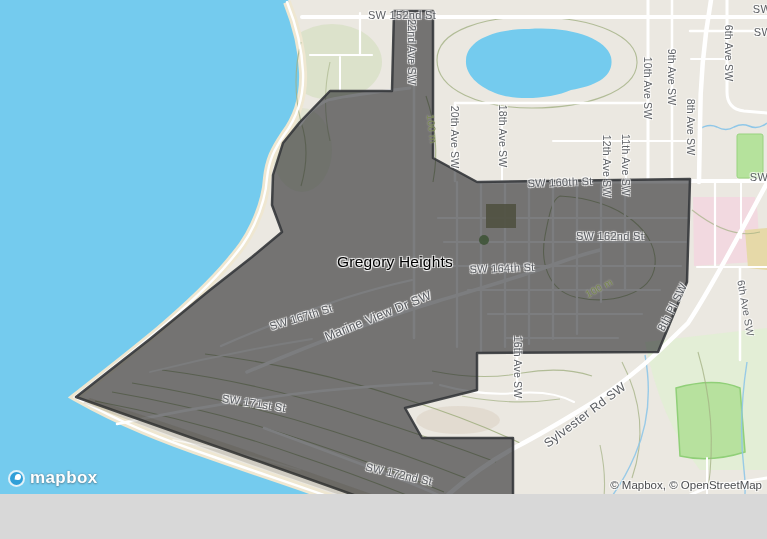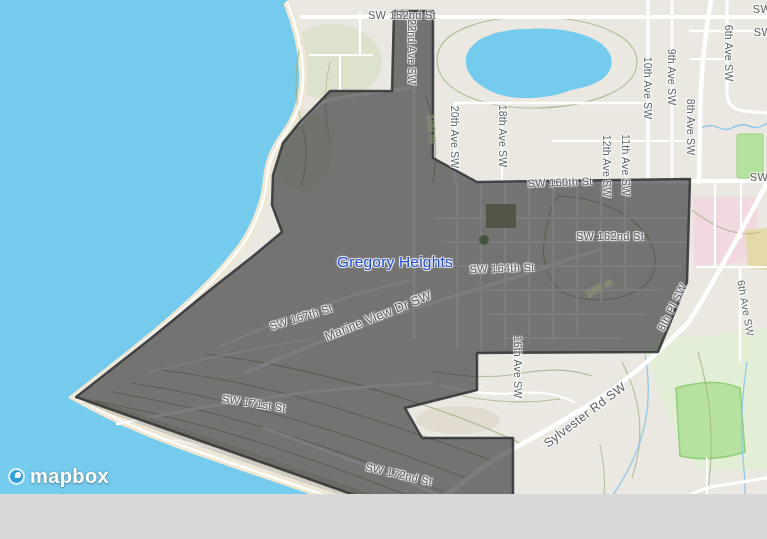--- a/index.html
+++ b/index.html
@@ -12,21 +12,21 @@
   .lbl{
     position:absolute;white-space:nowrap;pointer-events:none;
     font-size:11px;color:#5b5e63;letter-spacing:.3px;
     transform:translate(-50%,-50%) rotate(var(--r,0deg));
     text-shadow:-1px -1px 0 rgba(255,255,255,.65),1px -1px 0 rgba(255,255,255,.65),
                 -1px 1px 0 rgba(255,255,255,.65),1px 1px 0 rgba(255,255,255,.65),
                  0 0 3px rgba(255,255,255,.8);
   }
   .st-lg{font-size:12.5px;}
   .ave{font-size:10.5px;color:#5f6267;letter-spacing:.2px;}
-  .place{font-size:15.5px;color:#1d4ed8;letter-spacing:.2px;}
+  .place{font-size:15.5px;color:#000000;letter-spacing:.2px;}
   .contour{font-size:10px;color:#76854e;font-style:normal;
     text-shadow:0 0 2px rgba(235,235,220,.7);}
   .attribution{
     position:absolute;right:5px;bottom:3px;font-size:11.5px;color:#4c4e52;
     text-shadow:-1px -1px 0 rgba(255,255,255,.8),1px -1px 0 rgba(255,255,255,.8),
                 -1px 1px 0 rgba(255,255,255,.8),1px 1px 0 rgba(255,255,255,.8);
     text-decoration:none;cursor:pointer;
   }
   .logo{
     position:absolute;left:8px;bottom:6px;display:flex;align-items:center;gap:5px;
@@ -35,21 +35,21 @@
   .logo-icon{
     width:17px;height:17px;border-radius:50%;
     background:#2f9fd8;border:2px solid rgba(255,255,255,.85);
     position:relative;box-sizing:border-box;
   }
   .logo-icon::after{
     content:"";position:absolute;right:2px;top:2px;width:6px;height:6px;
     border-radius:50% 50% 50% 0;background:#ffffff;transform:rotate(8deg);
   }
   .logo-text{
-    font-size:20px;font-weight:600;color:#ffffff;letter-spacing:.4px;
+    font-size:17px;font-weight:600;color:#ffffff;letter-spacing:.4px;
     text-shadow:0 0 2px rgba(70,90,100,.55),0 1px 2px rgba(60,80,90,.45);
   }
 </style>
 </head>
 <body>
 
 <div class="map">
   <svg width="767" height="539" viewBox="0 0 767 539">
 
     <rect x="0" y="0" width="767" height="539" fill="#ebe8e1"></rect>
@@ -210,13 +210,14 @@
   <div class="lbl ave" style="left:691px;top:127px;--r:90deg">8th Ave SW</div>
   <div class="lbl ave" style="left:729px;top:53px;--r:90deg">6th Ave SW</div>
   <div class="lbl ave" style="left:518px;top:367px;--r:90deg">16th Ave SW</div>
   <div class="lbl contour" style="left:599px;top:288px;--r:-28deg">100 m</div>
   <div class="lbl contour" style="left:432px;top:129px;--r:84deg">100 m</div>
 
   <a class="logo">
     <span class="logo-icon"></span>
     <span class="logo-text">mapbox</span>
   </a>
+  <a class="attribution">© Mapbox, © OpenStreetMap</a>
 </div>
 
 </body></html>

